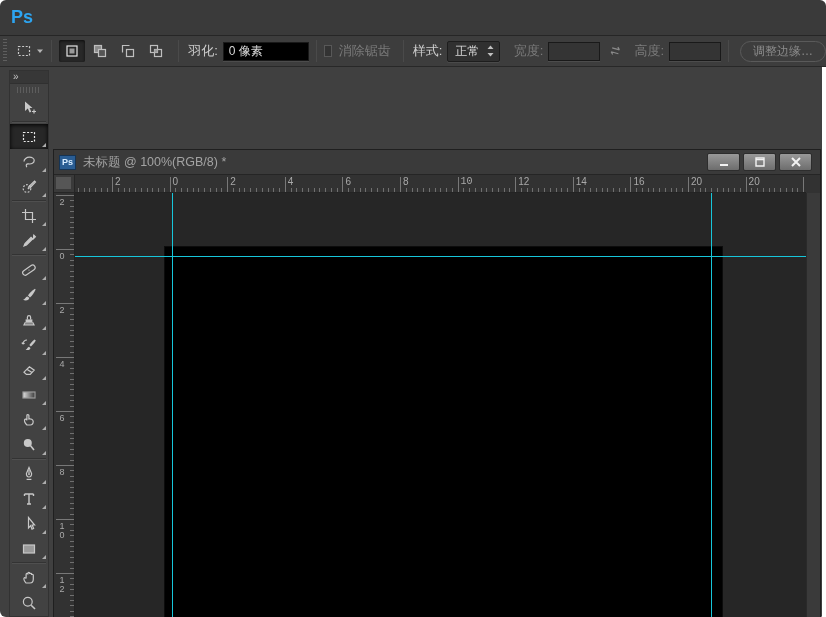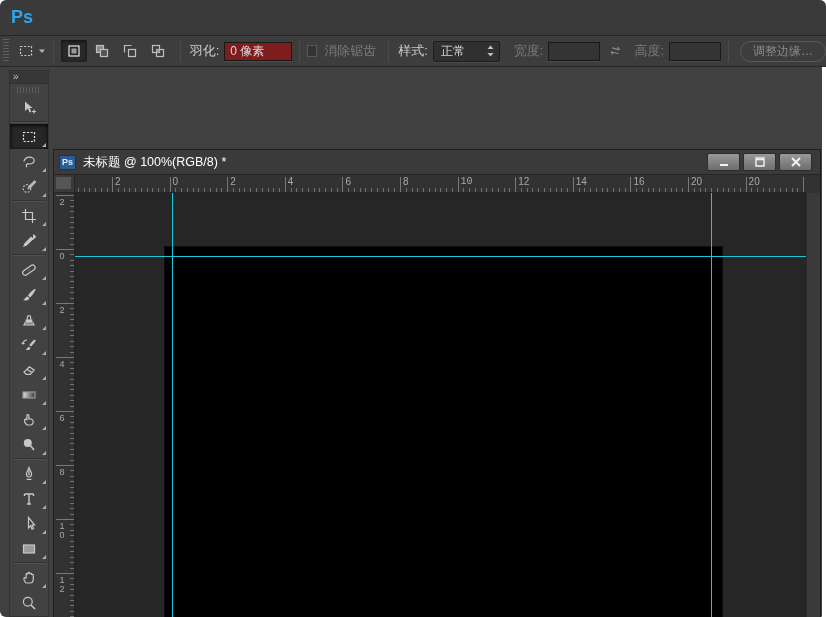--- a/index.html
+++ b/index.html
@@ -20,21 +20,21 @@
                 display:flex; align-items:center; }
   .obar-grip { width:7px; height:24px; margin-left:3px;
                background:repeating-linear-gradient(to bottom,#5f5f5f 0 1px,transparent 1px 3px); }
   .preset-btn { display:flex; align-items:center; gap:4px; margin-left:9px; color:#c9c9c9; }
   .vsep { width:1px; align-self:stretch; margin:4px 7px; background:#2d2d2d; border-right:1px solid #4a4a4a; }
   .mode-btn { width:26px; height:22px; margin-right:2px; display:flex; align-items:center;
               justify-content:center; color:#bfbfbf; border-radius:2px; background:transparent; border:none; }
   .mode-btn.active { background:#282828; box-shadow:inset 0 1px 3px #0d0d0d; color:#e4e4e4; }
   .obar-label { font-size:13px; color:#cfcfcf; margin:0 5px 0 2px; white-space:nowrap;text-align:center; }
   .obar-label.disabled { color:#7b7b7b; }
-  .text-input { width:68px; height:19px; background:#7f1d1d; border:1px solid #191919;
+  .text-input { width:86px; height:19px; background:#000000; border:1px solid #191919;
                 box-shadow:0 1px 0 rgba(255,255,255,.08); color:#d8d8d8; font-size:12px; padding:0 5px;
                 font-family:"Liberation Sans",sans-serif; }
   .text-input:disabled { background:#343434; }
   .checkbox { width:12px; height:12px; background:#333; border:1px solid #585858; margin-right:5px; }
   .dropdown { display:flex; align-items:center; justify-content:space-between; width:80px; height:21px;
               background:#303030; border:1px solid #1d1d1d; border-radius:2px; padding:0 3px 0 7px;
               color:#d8d8d8; font-size:12px; box-shadow:0 1px 0 rgba(255,255,255,.07); }
   .swap-icon { color:#8a8a8a; margin:0 8px; display:flex; }
   .refine-btn { height:21px; padding:0 12px; margin-left:4px; background:transparent;
                 border:1px solid #5a5a5a; border-radius:11px; color:#8b8b8b; font-size:12px;
@@ -58,21 +58,21 @@
   .tool-sep { height:0; border-top:1px solid #333; border-bottom:1px solid #4f4f4f; margin:1px 2px; }
   .icon { display:flex; align-items:center; justify-content:center; }
 
   
   .docwin { position:absolute; left:53px; top:82px; width:768px; height:535px;
             background:#323232; border:1px solid #1f1f1f; }
   .doc-titlebar { position:absolute; left:0; top:0; right:0; height:25px; background:#3a3a3a;
                   border-bottom:1px solid #252525; display:flex; align-items:center; padding-left:5px; }
   .doc-icon { width:17px; height:15px; background:#2a5d93; border:1px solid #153455; color:#d7ecff;
               font-size:9px; font-weight:bold; display:flex; align-items:center; justify-content:center; }
-  .doc-title { color:#ffffff; font-size:12.5px; margin-left:7px; }
+  .doc-title { color:#a3a3a3; font-size:12.5px; margin-left:7px; }
   .win-controls { margin-left:auto; margin-right:8px; display:flex; gap:3px; }
   .win-btn { width:33px; height:18px; background:linear-gradient(#999,#6d6d6d); border:1px solid #2d2d2d;
              border-radius:2px; display:flex; align-items:center; justify-content:center; color:#f2f2f2; }
 
   .doc-content { position:absolute; left:0; top:25px; right:0; bottom:0; }
   .ruler-corner { position:absolute; left:0; top:0; width:21px; height:18px; background:#3a3a3a;
                   border-right:1px solid #262626; border-bottom:1px solid #262626; }
   .ruler-corner::after { content:""; position:absolute; left:2px; top:2px; right:3px; bottom:3px;
                          background:#565656; }
   .h-ruler { position:absolute; left:21px; top:0; right:14px; height:18px; background:#323232;

